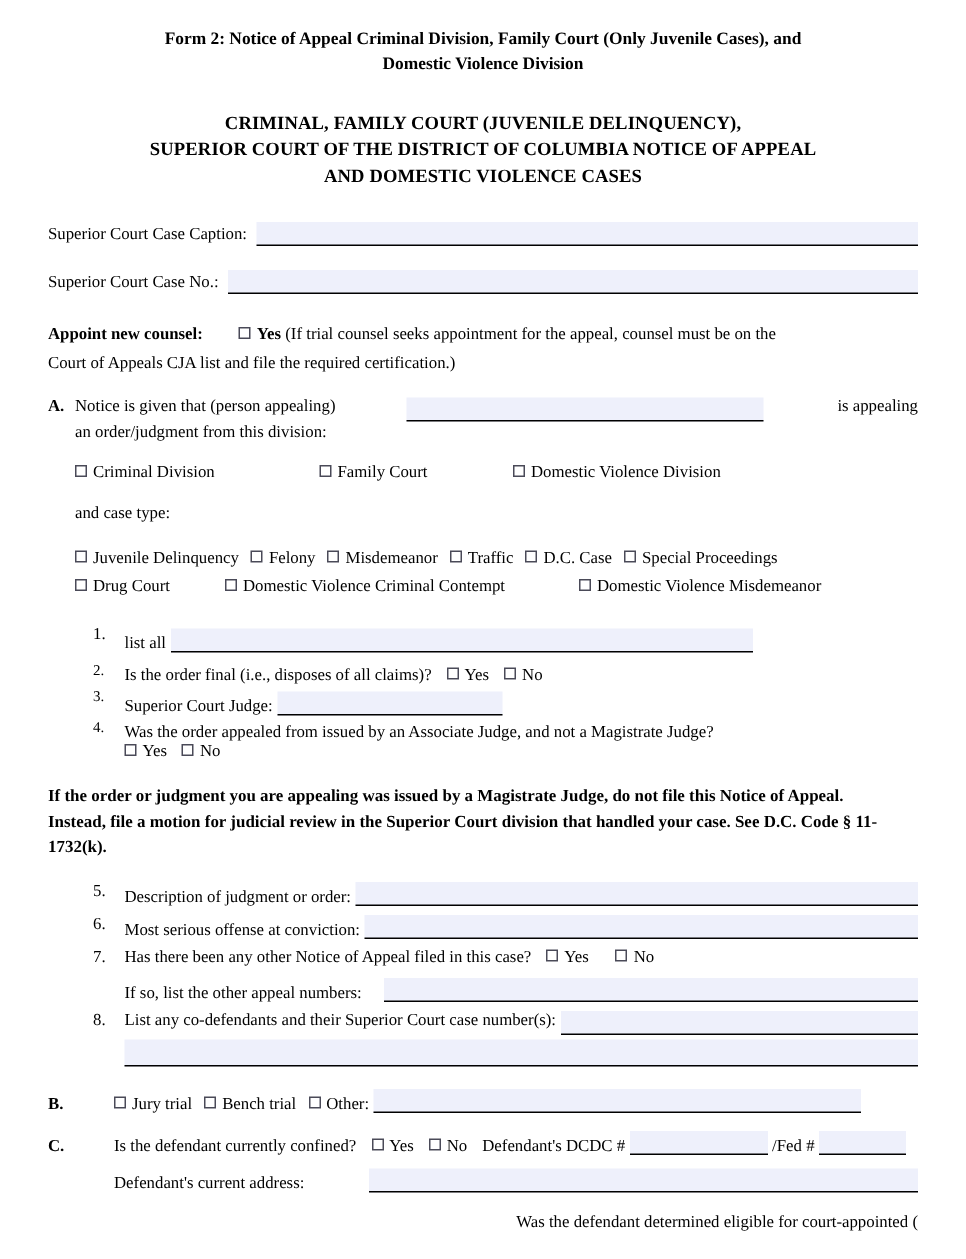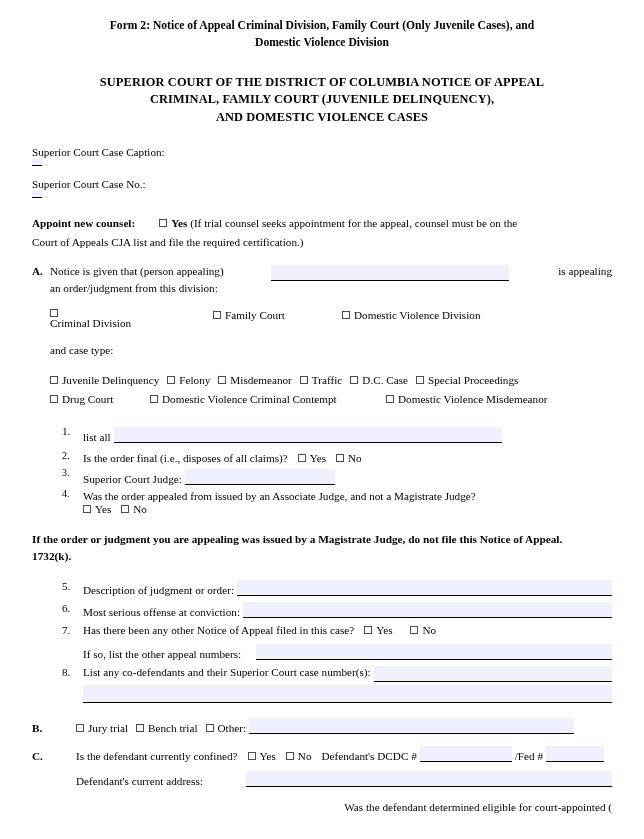--- a/index.html
+++ b/index.html
@@ -65,45 +65,44 @@
     margin-right: 4px;
     vertical-align: 1px;
     box-sizing: border-box;
   }
   .cbx { white-space: nowrap; display: inline-flex; align-items: baseline; }
 
   
   .caption-block { margin-top: 20px; }
   .caption-row {
     display: flex;
-    align-items: flex-start;
+    align-items: center;
     margin: 0 32px 0 32px;
     height: 20px;
-    flex-direction: column;
   }
   .caption-row .lbl { padding-right: 6px; }
 
   .counsel {
     margin: 16px 32px 0 32px;
     line-height: 1.62;
   }
   .counsel .gap { display: inline-block; width: 24px; }
 
   .secA { margin: 14px 32px 0 32px; }
   .secA-head { display: flex; }
   .secA-letter { width: 18px; font-weight: bold; flex: 0 0 18px; }
   .secA-body { flex: 1 1 auto; }
   .inline-fld-row { display: flex; align-items: flex-start; gap: 44px; }
 
   .divisions {
     margin-top: 15px;
     display: flex;
   }
   .divisions .cbx { }
-  .d1 { width: 163px; flex-direction: column; }
+  .d1 { width: 163px; }
   .d2 { width: 129px; }
 
   .casetype-lead { margin-top: 15px; }
   .casetype-rows { margin-top: 15px; line-height: 1.68; }
   .casetype-rows .cbx { margin-right: 8px; }
   .ct2 .cbx.w1 { width: 92px; }
   .ct2 .cbx.w2 { width: 228px; }
 
   
   .nlist { margin: 17px 32px 0 62px; }
@@ -135,22 +134,22 @@
 <body>
 
 <div class="page">
 
   <div class="form-title">
     <div>Form 2: Notice of Appeal Criminal Division, Family Court (Only Juvenile Cases), and</div>
     <div>Domestic Violence Division</div>
   </div>
 
   <div class="court-title">
+    <div>CRIMINAL, FAMILY COURT (JUVENILE DELINQUENCY),</div>
     <div>SUPERIOR COURT OF THE DISTRICT OF COLUMBIA NOTICE OF APPEAL</div>
-    <div>CRIMINAL, FAMILY COURT (JUVENILE DELINQUENCY),</div>
     <div>AND DOMESTIC VIOLENCE CASES</div>
   </div>
 
   <div class="caption-block">
     <div class="caption-row">
       <span class="lbl">Superior Court Case Caption:</span>
       <span class="fld"></span>
     </div>
     <div class="caption-row" style="margin-top:12px;">
       <span class="lbl">Superior Court Case No.:</span>
@@ -279,20 +278,21 @@
               <span>No</span>
             </span>
         </div>
       </div>
     </div>
 
   </div>
 
   <div class="warn">
     <div>If the order or judgment you are appealing was issued by a Magistrate Judge, do not file this Notice of Appeal.</div>
+    <div>Instead, file a motion for judicial review in the Superior Court division that handled your case. See D.C. Code § 11-</div>
     <div>1732(k).</div>
   </div>
 
   <div class="nlist2">
 
     <div class="nitem">
       <div class="nnum">5.</div>
       <div class="nbody" style="display:flex;align-items:flex-end;">
         <span class="lbl" style="padding-right:3px;">Description of judgment or order:</span>
         <span class="fld"></span>

